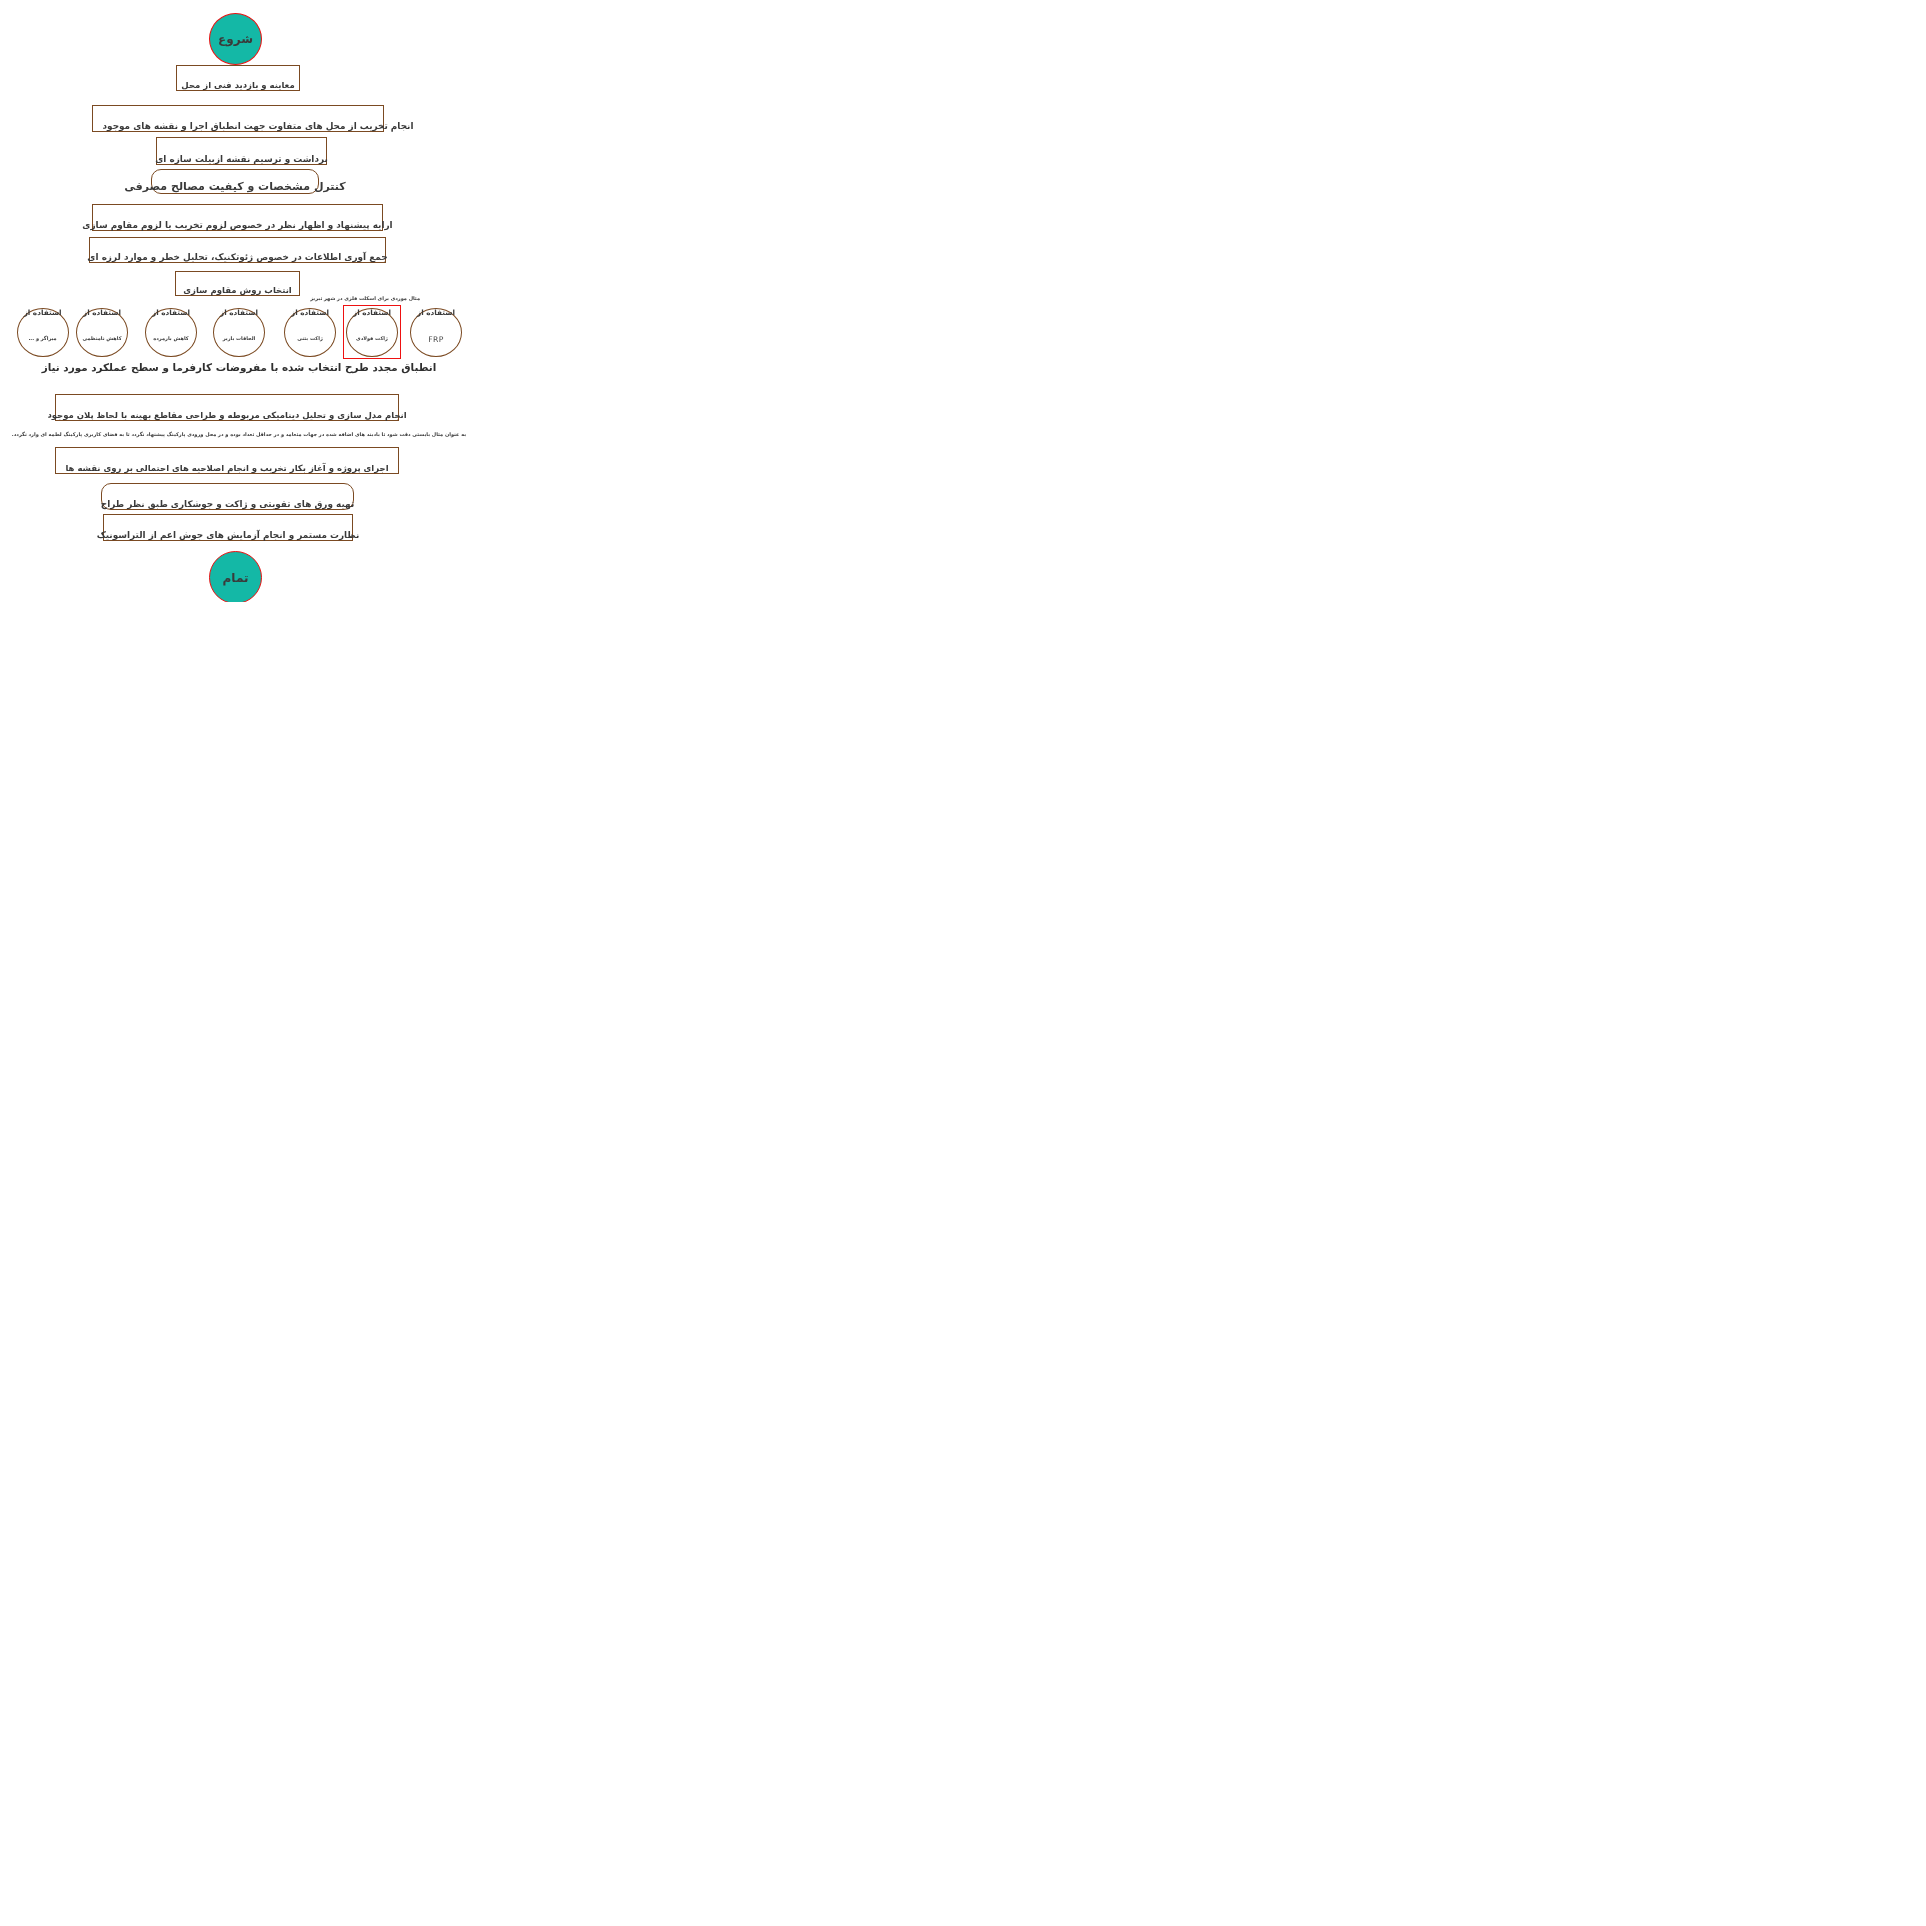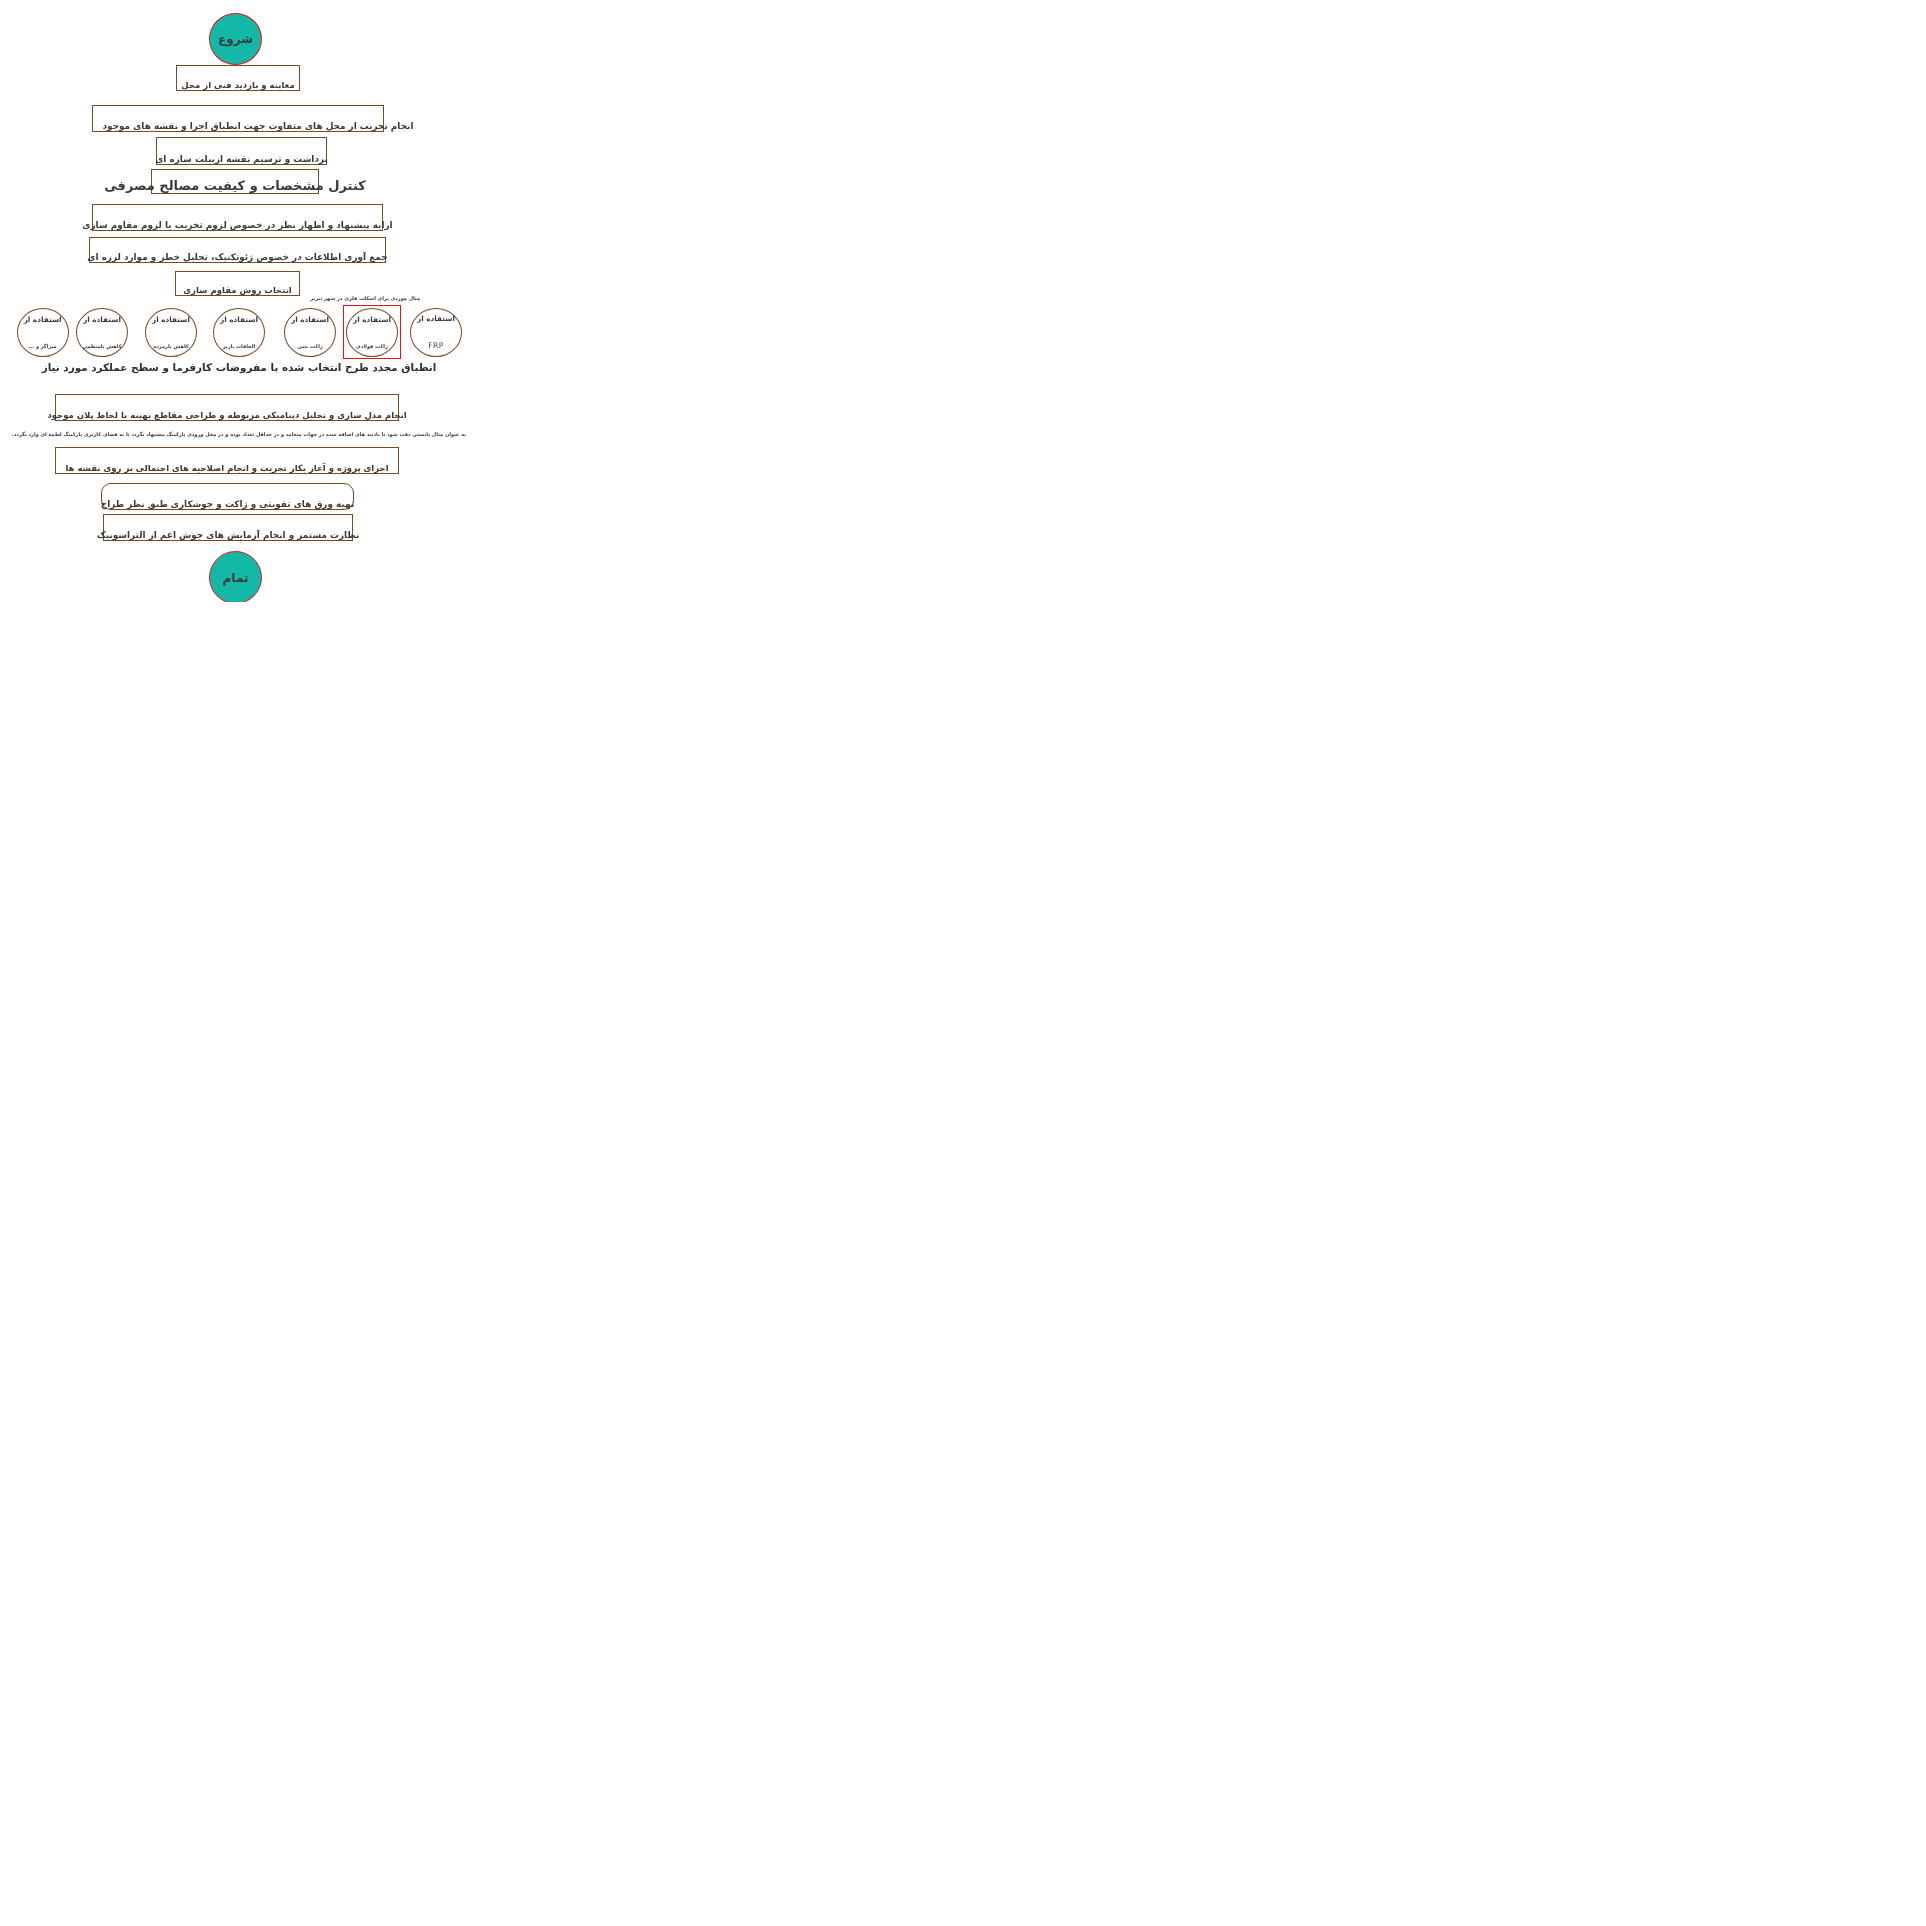--- a/index.html
+++ b/index.html
@@ -20,21 +20,21 @@
   .terminal {
     position:absolute; box-sizing:border-box;
     border:1.5px solid #ee1111; border-radius:50%; background:#14b8a6;
     display:flex; align-items:center; justify-content:center;
     font-weight:bold; color:#3a3a3a;
   }
   .ellipse {
     position:absolute; box-sizing:border-box;
     width:52px; height:49px;
     border:1.5px solid #7b4a22; border-radius:50%; background:#ffffff;
-    display:flex; flex-direction:column; align-items:center; justify-content:center;
+    display:flex; flex-direction:column; align-items:center; 
     gap:20px; font-weight:bold; text-align:center; color:#3a3a3a;
   }
   .ellipse .t { font-size:7.3px; line-height:1; }
   .ellipse .s { font-size:5px; line-height:1; }
   .ellipse .s.latin { font-size:7.7px; font-weight:normal; color:#4a4a4a; letter-spacing:0.4px; }
   .hl-rect { position:absolute; box-sizing:border-box; border:1.9px solid #ee1111; background:transparent; }
 
   .flow-text {
     position:absolute; left:0; width:100%; text-align:center;
     font-weight:bold; color:#2f2f2f;
@@ -45,21 +45,21 @@
   }
 
   
   .start-t { left:209px; top:12.7px;  width:53px; height:52px; font-size:12px; }
   .end-t   { left:209px; top:551px; width:53px; height:53px; font-size:12px; }
 
   
   .b1 { left:176px; top:65px; width:124px; height:26px; font-size:8.5px; }
   .b2 { left:92px; top:105px; width:292px; height:27px; font-size:8.9px;padding-left:40px; }
   .b3 { left:156px; top:137px; width:171px; height:28px; font-size:8.9px; }
-  .b4 { left:151px; top:169px; width:168px; height:25.4px; font-size:13px; }
+  .b4 { left:151px; top:169px; width:168px; height:25.4px; font-size:11px;border-radius:10px; }
   .b5 { left:92px; top:204px; width:291px; height:27px; font-size:8.9px; }
   .b6 { left:89px; top:237px; width:297px; height:26px; font-size:8.9px; }
   .b7 { left:175px; top:271px; width:125px; height:25.4px; font-size:8.5px; }
 
   
   .case-note { left:328px; top:295px; width:92px; }
 
   
   .e1 { left:16.6px;   top:308px; }
   .e2 { left:76px;  top:308px; }

